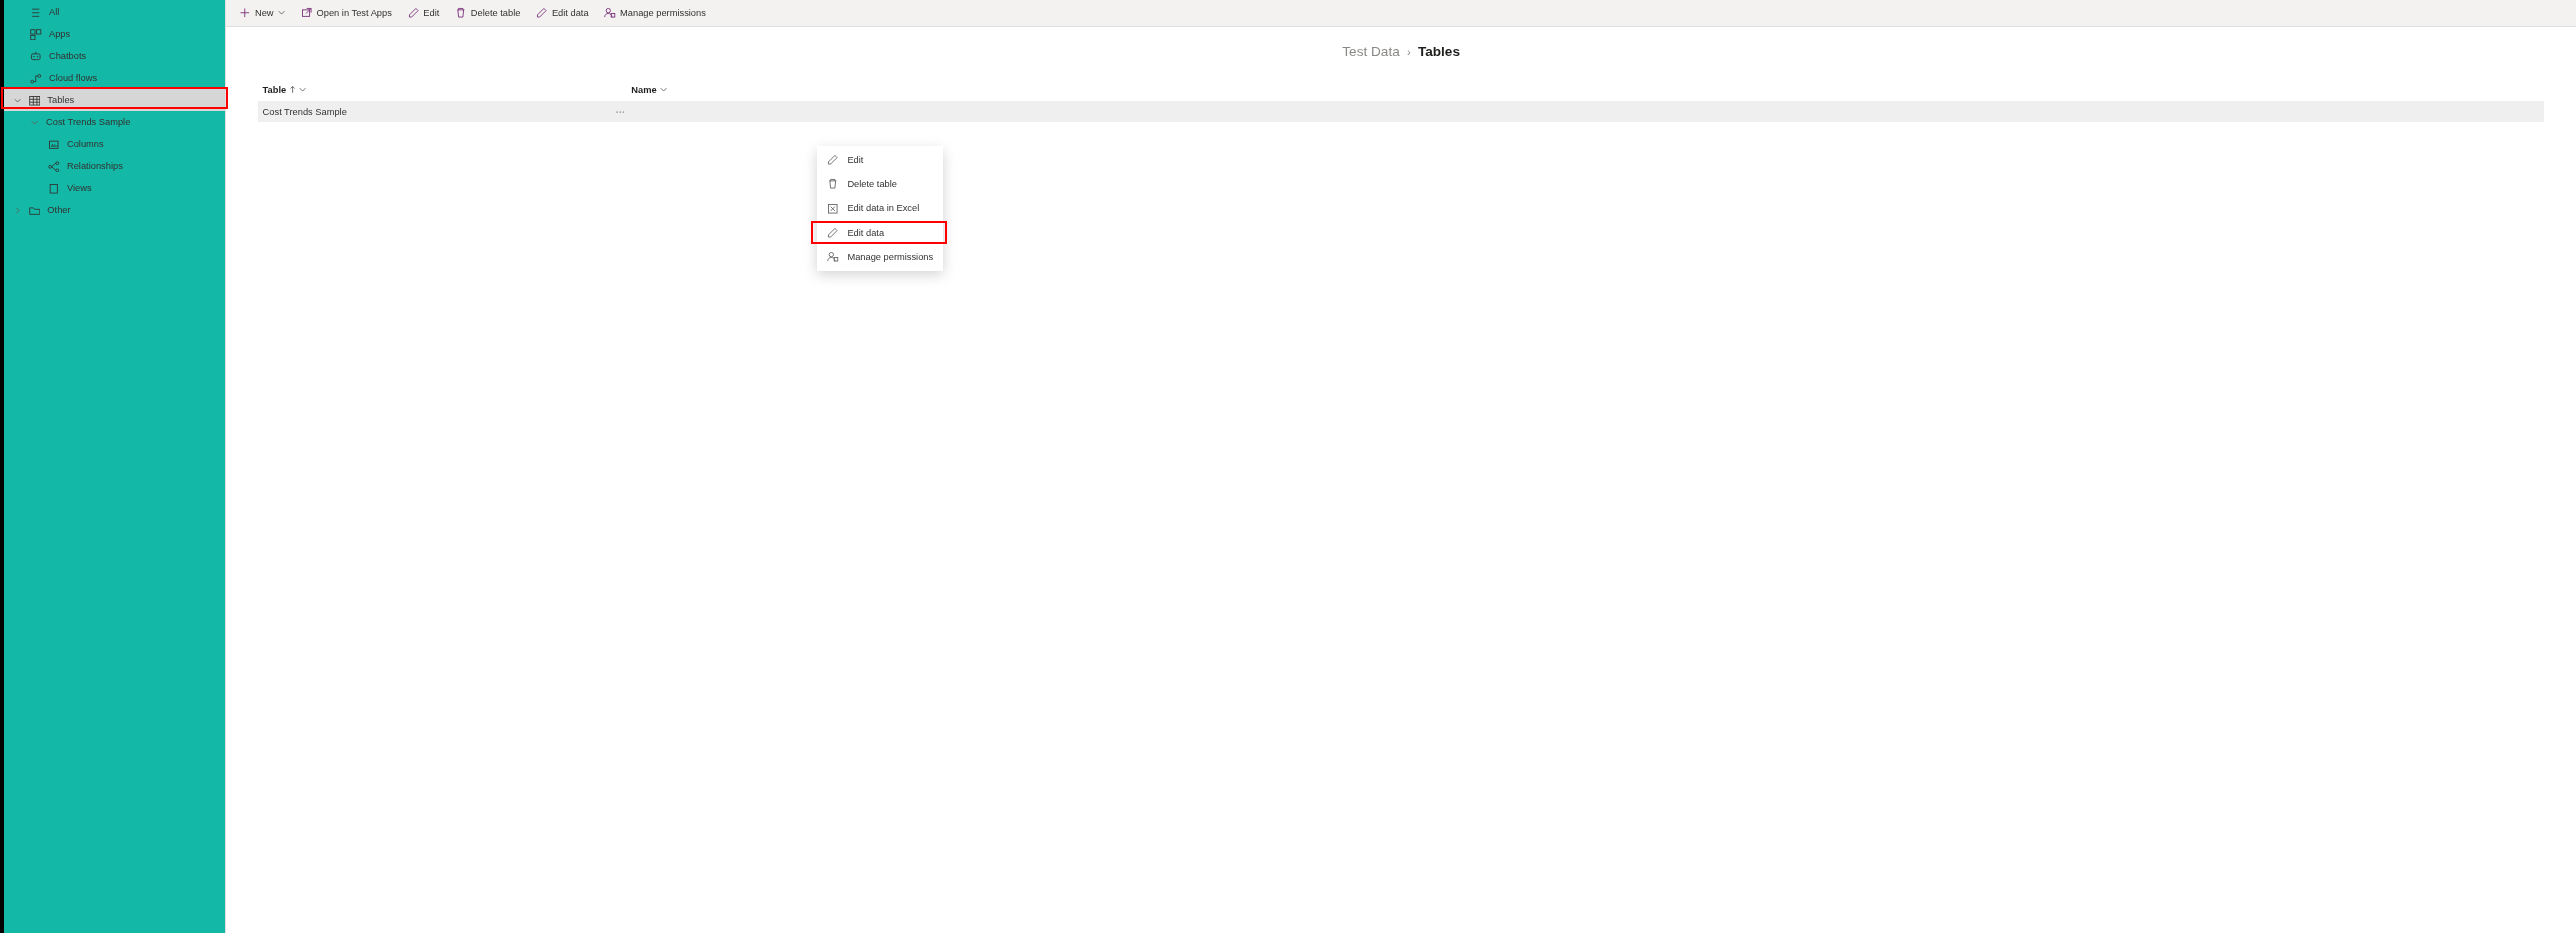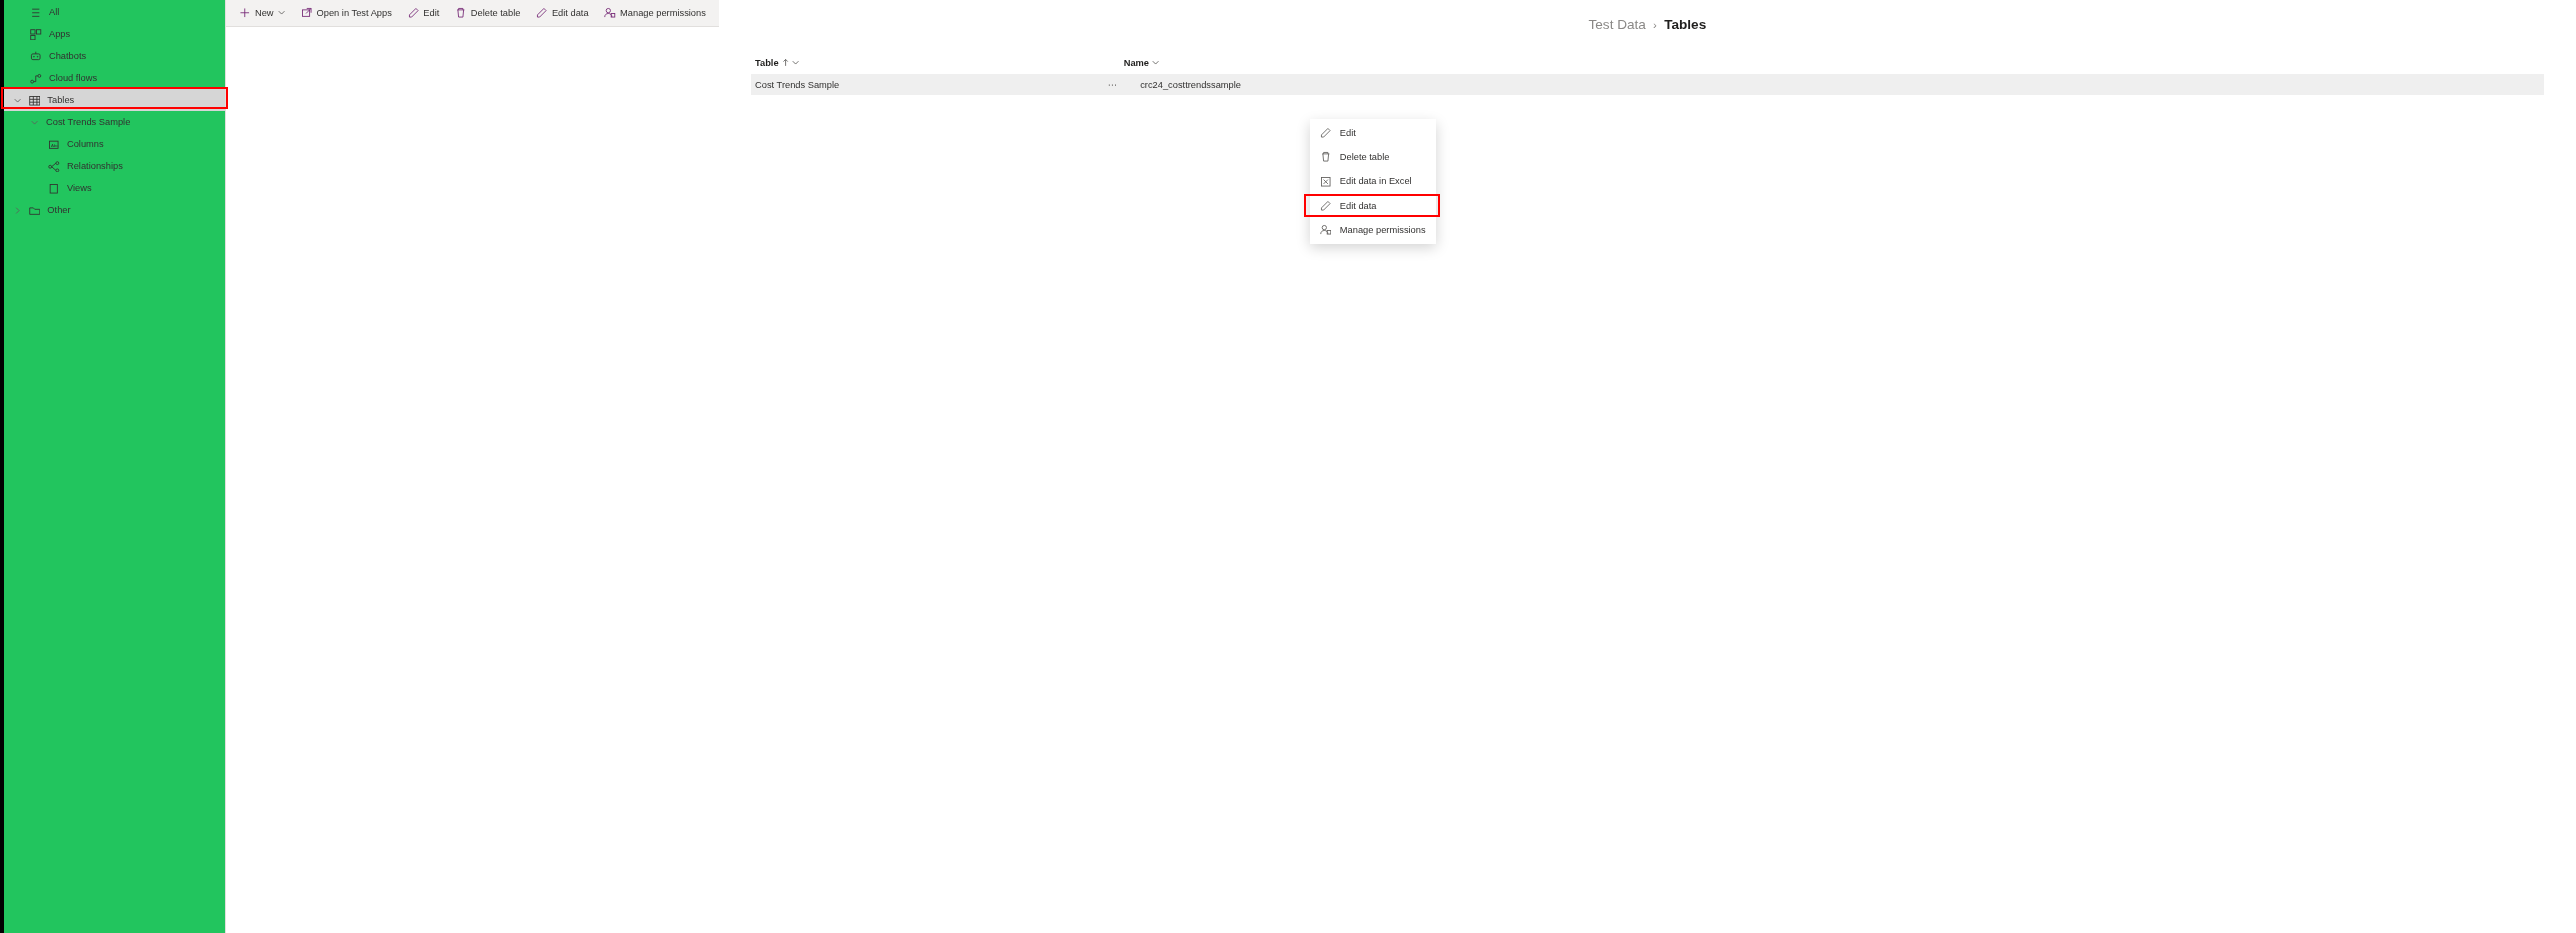--- a/index.html
+++ b/index.html
@@ -10,21 +10,21 @@
     color: #323130;
     background: #ffffff;
     display: flex;
     height: 100vh;
     overflow: hidden;
   }
 
   
   .sidebar {
     width: 222px;
-    background: #22c55e;
+    background: #14b8a6;
     border-right: 0.7px solid #e1dfdd;
     display: flex;
     flex-direction: column;
     padding-top: 1.4px;
   }
   .leftbar {
     width: 4.3px;
     background: #000;
   }
   .sidebar-item {
@@ -65,21 +65,21 @@
   .highlight-box {
     position: absolute;
     border: 2.9px solid #ff0000;
     pointer-events: none;
   }
 
   
   .main {
     flex: 1;
     display: flex;
-    flex-direction: row;
+    flex-direction: column;
     position: relative;
   }
   .toolbar {
     height: 27px;
     background: #f3f2f1;
     border-bottom: 0.7px solid #e1dfdd;
     display: flex;
     align-items: center;
     padding: 0 7.2px;
     gap: 4.3px;
@@ -403,21 +403,20 @@
             <svg width="7.2" height="7.2" viewBox="0 0 10 10">
                 <path d="M1 3l4 4 4-4"></path>
               </svg>
           </span>
         </div>
       </div>
 
       <div class="data-row">
         <div class="cell-table">Cost Trends Sample</div>
         <div class="cell-actions">⋯</div>
-        <div class="cell-name">crc24_costtrendssample</div>
       </div>
 
     </div>
 
     <div class="context-menu" style="left:591px; top:119px;">
       <div class="menu-item">
         <span class="micon">
           <svg viewBox="0 0 16 16">
               <path d="M11 2l3 3L5 14H2v-3z"></path>
             </svg>

